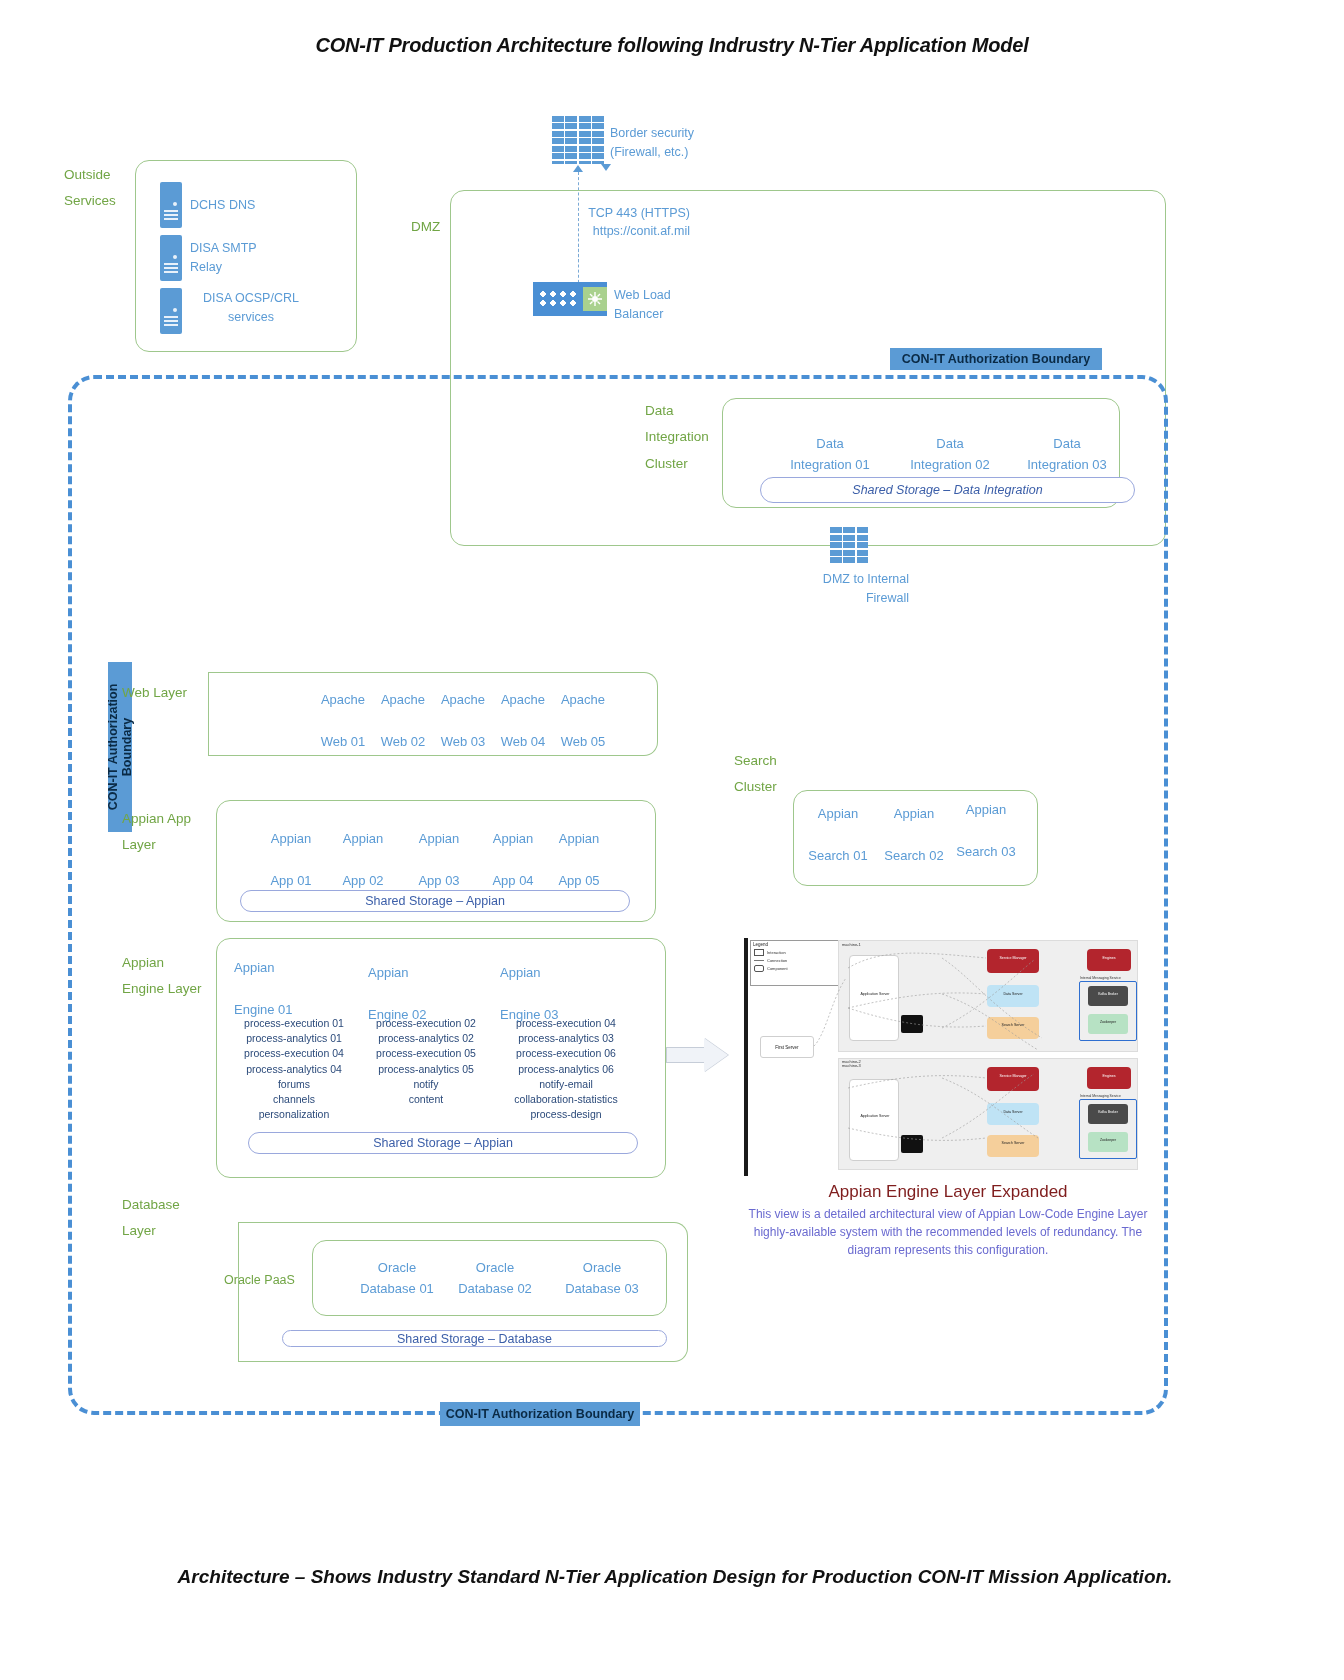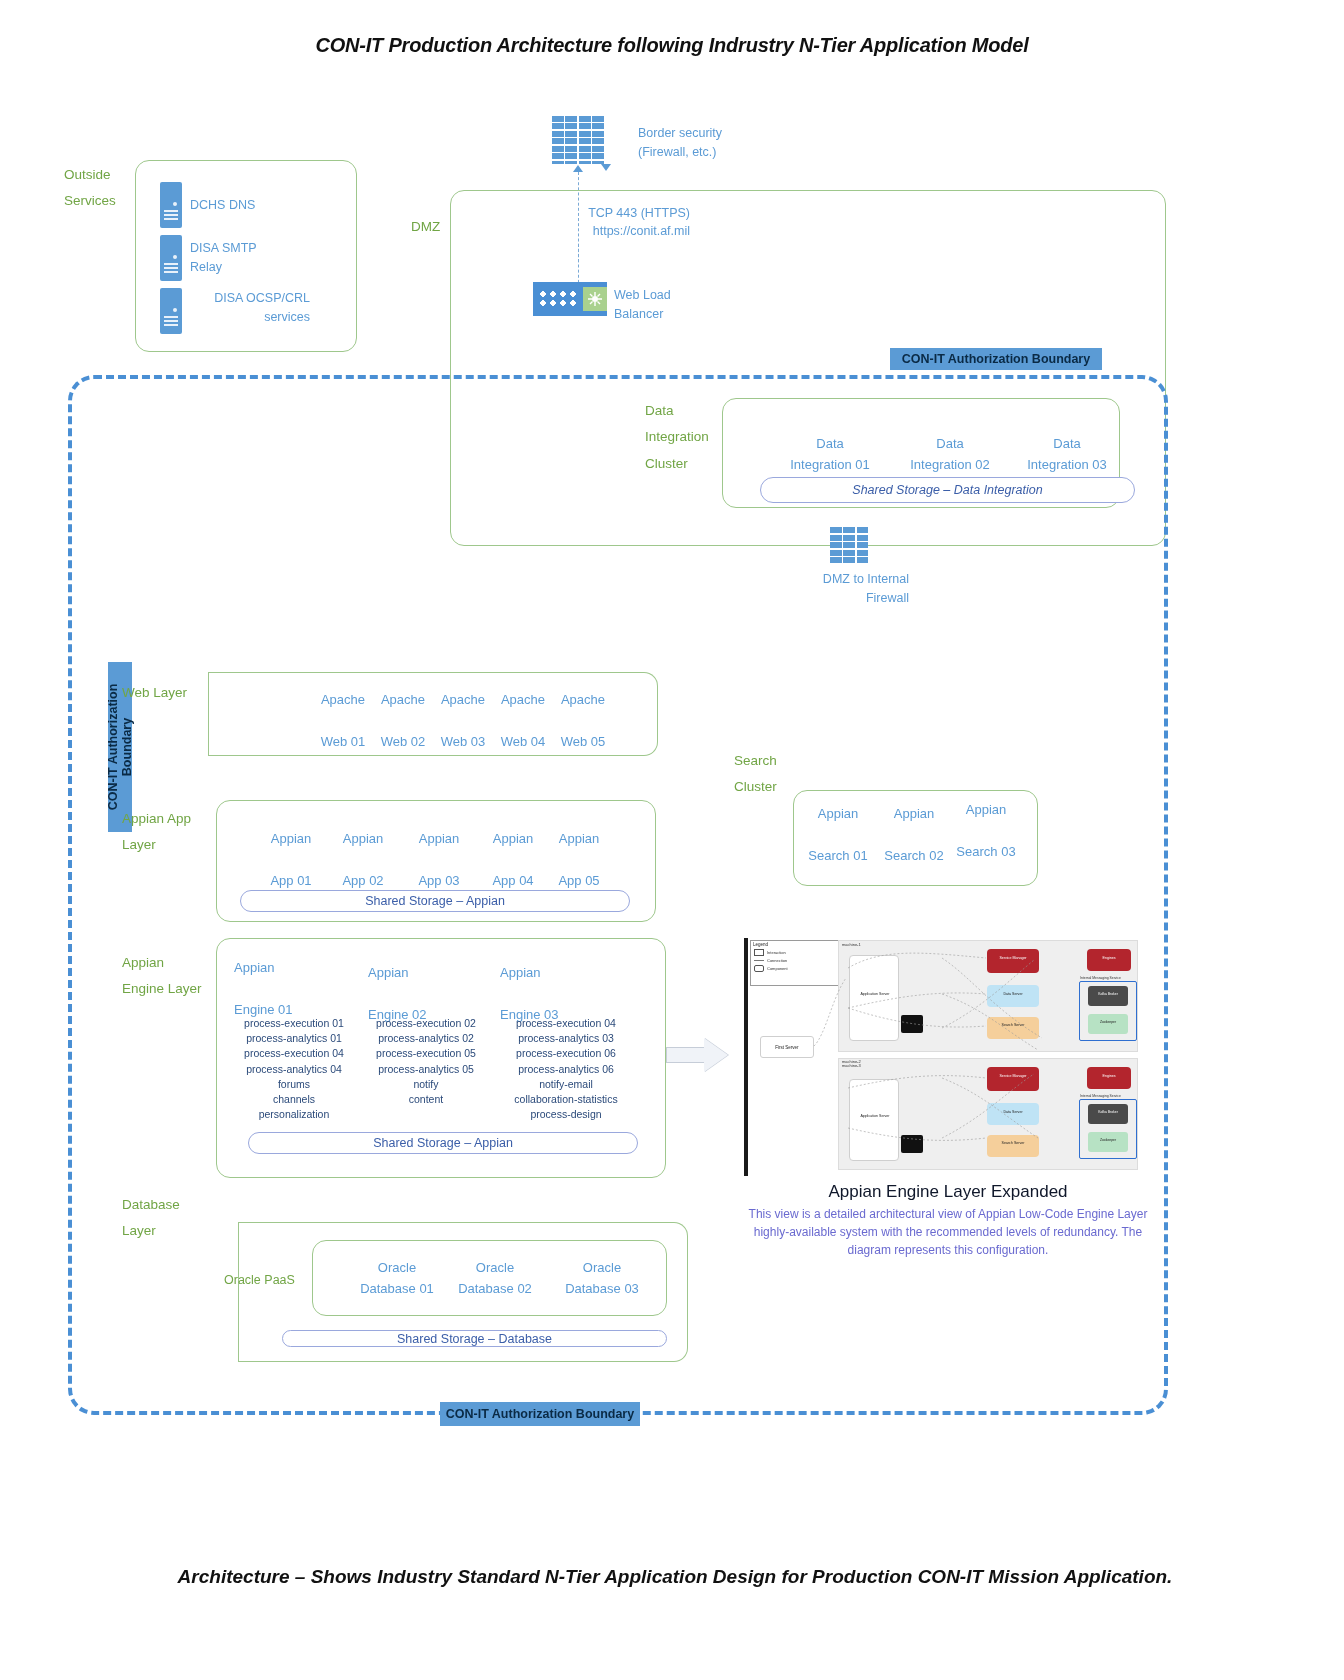--- a/index.html
+++ b/index.html
@@ -118,21 +118,21 @@
   .arrow-dn { border-top:7px solid #5b9bd5; }
 
   
   .proc-col { font-size:10.5px; color:#2b4a7a; text-align:center; line-height:1.45; }
 
   
   #expanded-panel { left:742px; top:938px; width:400px; height:240px; }
   #panel-divider { left:744px; top:938px; width:4px; height:238px; background:#1a1a1a; }
   #panel-title {
     left:742px; top:1182px; width:412px; text-align:center;
-    color:#0f172a; font-size:17px;
+    color:#7f1d1d; font-size:17px;
   }
   #panel-desc {
     left:742px; top:1205px; width:412px; text-align:center;
     color:#6a6ad0; font-size:12px; line-height:1.5;
   }
   .legend-box { border:1px solid #9a9a9a; background:#fff; }
   .mach-box { background:#efefef; border:1px solid #dcdcdc; }
   .m-red { background:#b3252d; }
   .m-blue { background:#bfe3f5; }
   .m-orange { background:#f5cf9b; }
@@ -166,25 +166,25 @@
 
 <div class="abs" style="left:160px; top:235px; width:24px; height:48px;">
     <div class="server-icon"></div>
   </div>
 <div class="abs blue-label" style="left:190px; top:239px; width:120px; text-align:left;">DISA SMTP
 Relay</div>
 
 <div class="abs" style="left:160px; top:288px; width:24px; height:48px;">
     <div class="server-icon"></div>
   </div>
-<div class="abs blue-label" style="left:180px; top:289px; width:130px; text-align:right;">DISA OCSP/CRL
+<div class="abs blue-label" style="left:186px; top:289px; width:130px; text-align:center;">DISA OCSP/CRL
 services</div>
 
 <div class="abs firewall-icon" style="left:552px; top:116px; width:52px; height:48px;"></div>
-<div class="abs blue-label" style="left:638px; top:124px; width:160px; text-align:left;">Border security
+<div class="abs blue-label" style="left:610px; top:124px; width:160px; text-align:left;">Border security
 (Firewall, etc.)</div>
 
 <div class="abs dash-v" style="left:578px; top:172px; height:90px;"></div>
 <div class="abs arrow-up" style="left:573px; top:165px;"></div>
 <div class="abs arrow-dn" style="left:601px; top:164px;"></div>
 
 <div class="abs greenbox" style="left:450px; top:190px; width:716px; height:356px;"></div>
 <div class="abs green-label" style="left:411px; top:214px; width:60px;">DMZ</div>
 
 <div class="abs blue-label" style="left:468px; top:204px; width:222px;">TCP 443 (HTTPS)</div>

